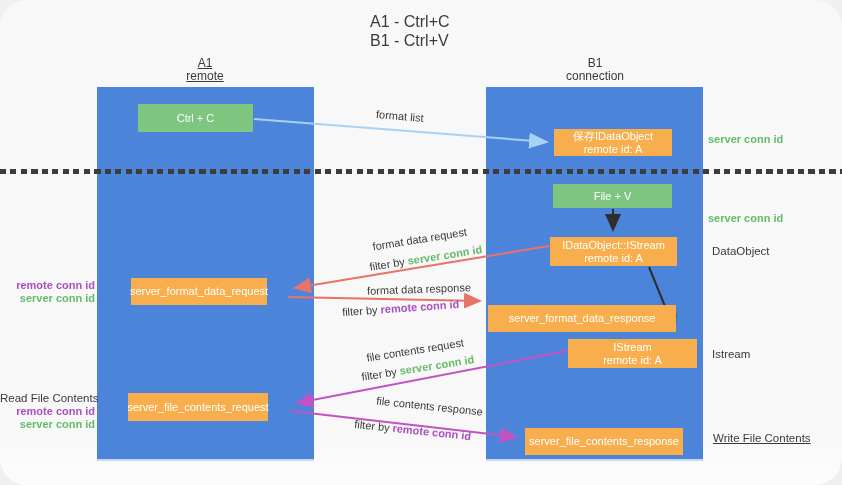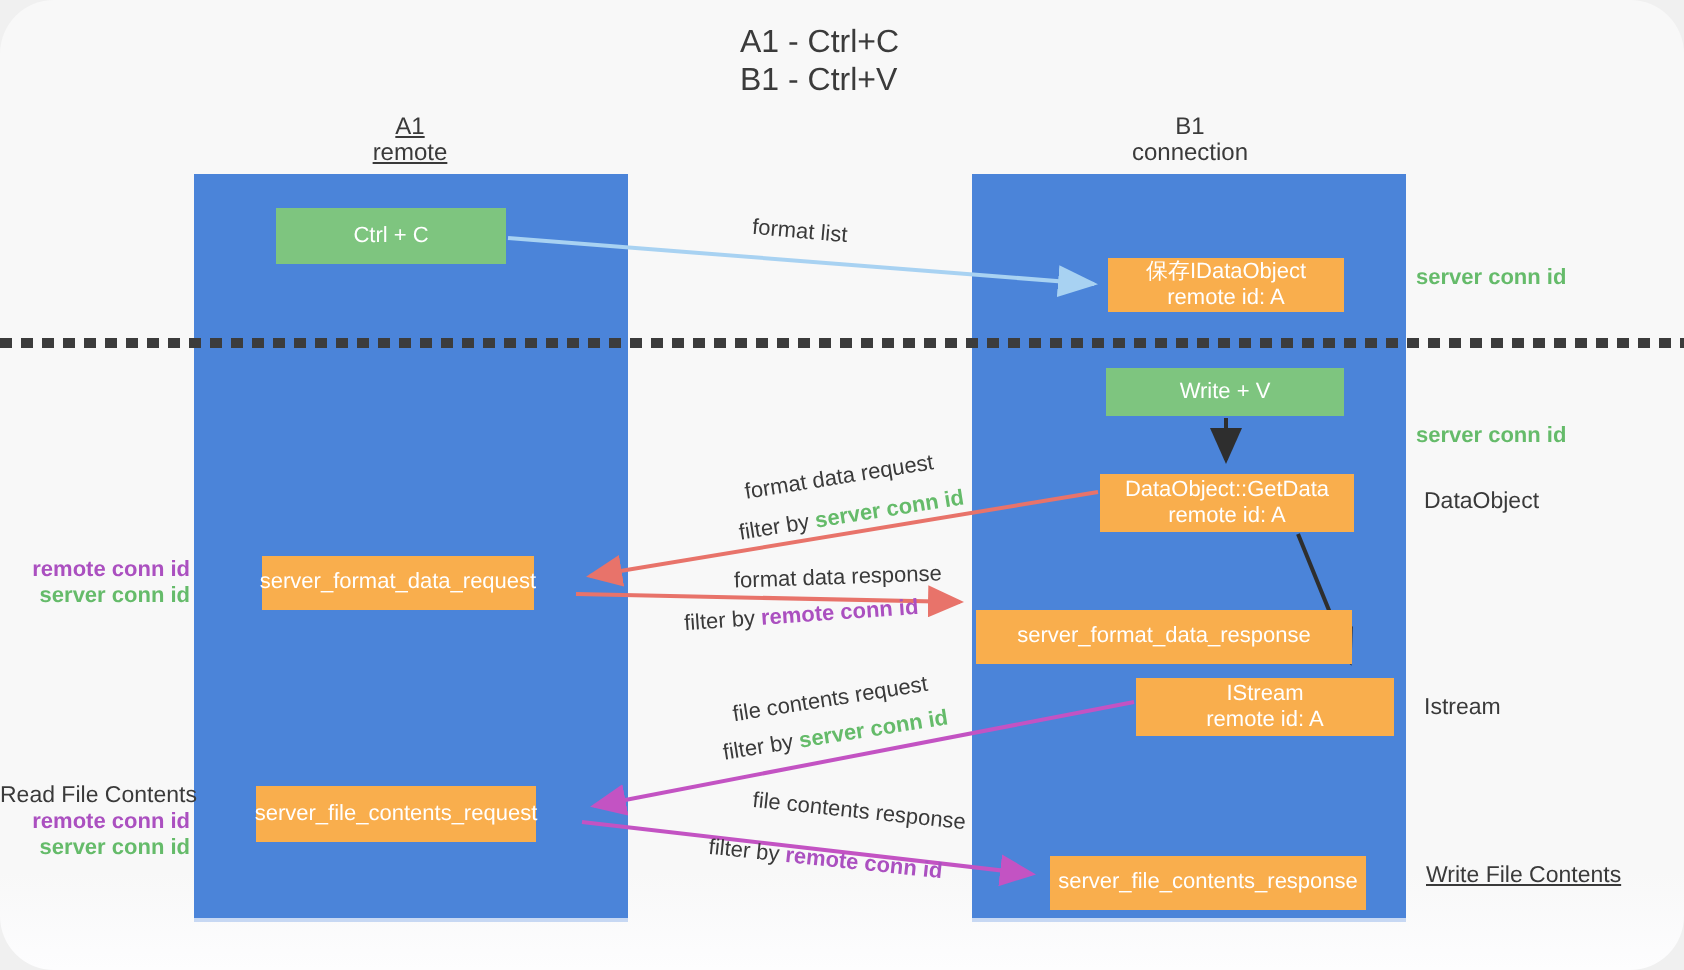--- a/index.html
+++ b/index.html
@@ -109,25 +109,25 @@
   <div class="node green" style="left:138px;top:104px;width:115px;height:28px;">
     <div>Ctrl + C</div>
   </div>
 
   <div class="node orange" style="left:554px;top:129px;width:118px;height:27px;">
     <div>保存IDataObject</div>
     <div>remote id: A</div>
   </div>
 
   <div class="node green" style="left:553px;top:184px;width:119px;height:24px;">
-    <div>Write + V</div>
+    <div>File + V</div>
   </div>
 
   <div class="node orange" style="left:550px;top:237px;width:127px;height:29px;">
-    <div>DataObject::GetData</div>
+    <div>IDataObject::IStream</div>
     <div>remote id: A</div>
   </div>
 
   <div class="node orange" style="left:568px;top:339px;width:129px;height:29px;">
     <div>IStream</div>
     <div>remote id: A</div>
   </div>
 
   <div class="node orange" style="left:131px;top:278px;width:136px;height:27px;">
     <div>server_format_data_request</div>

